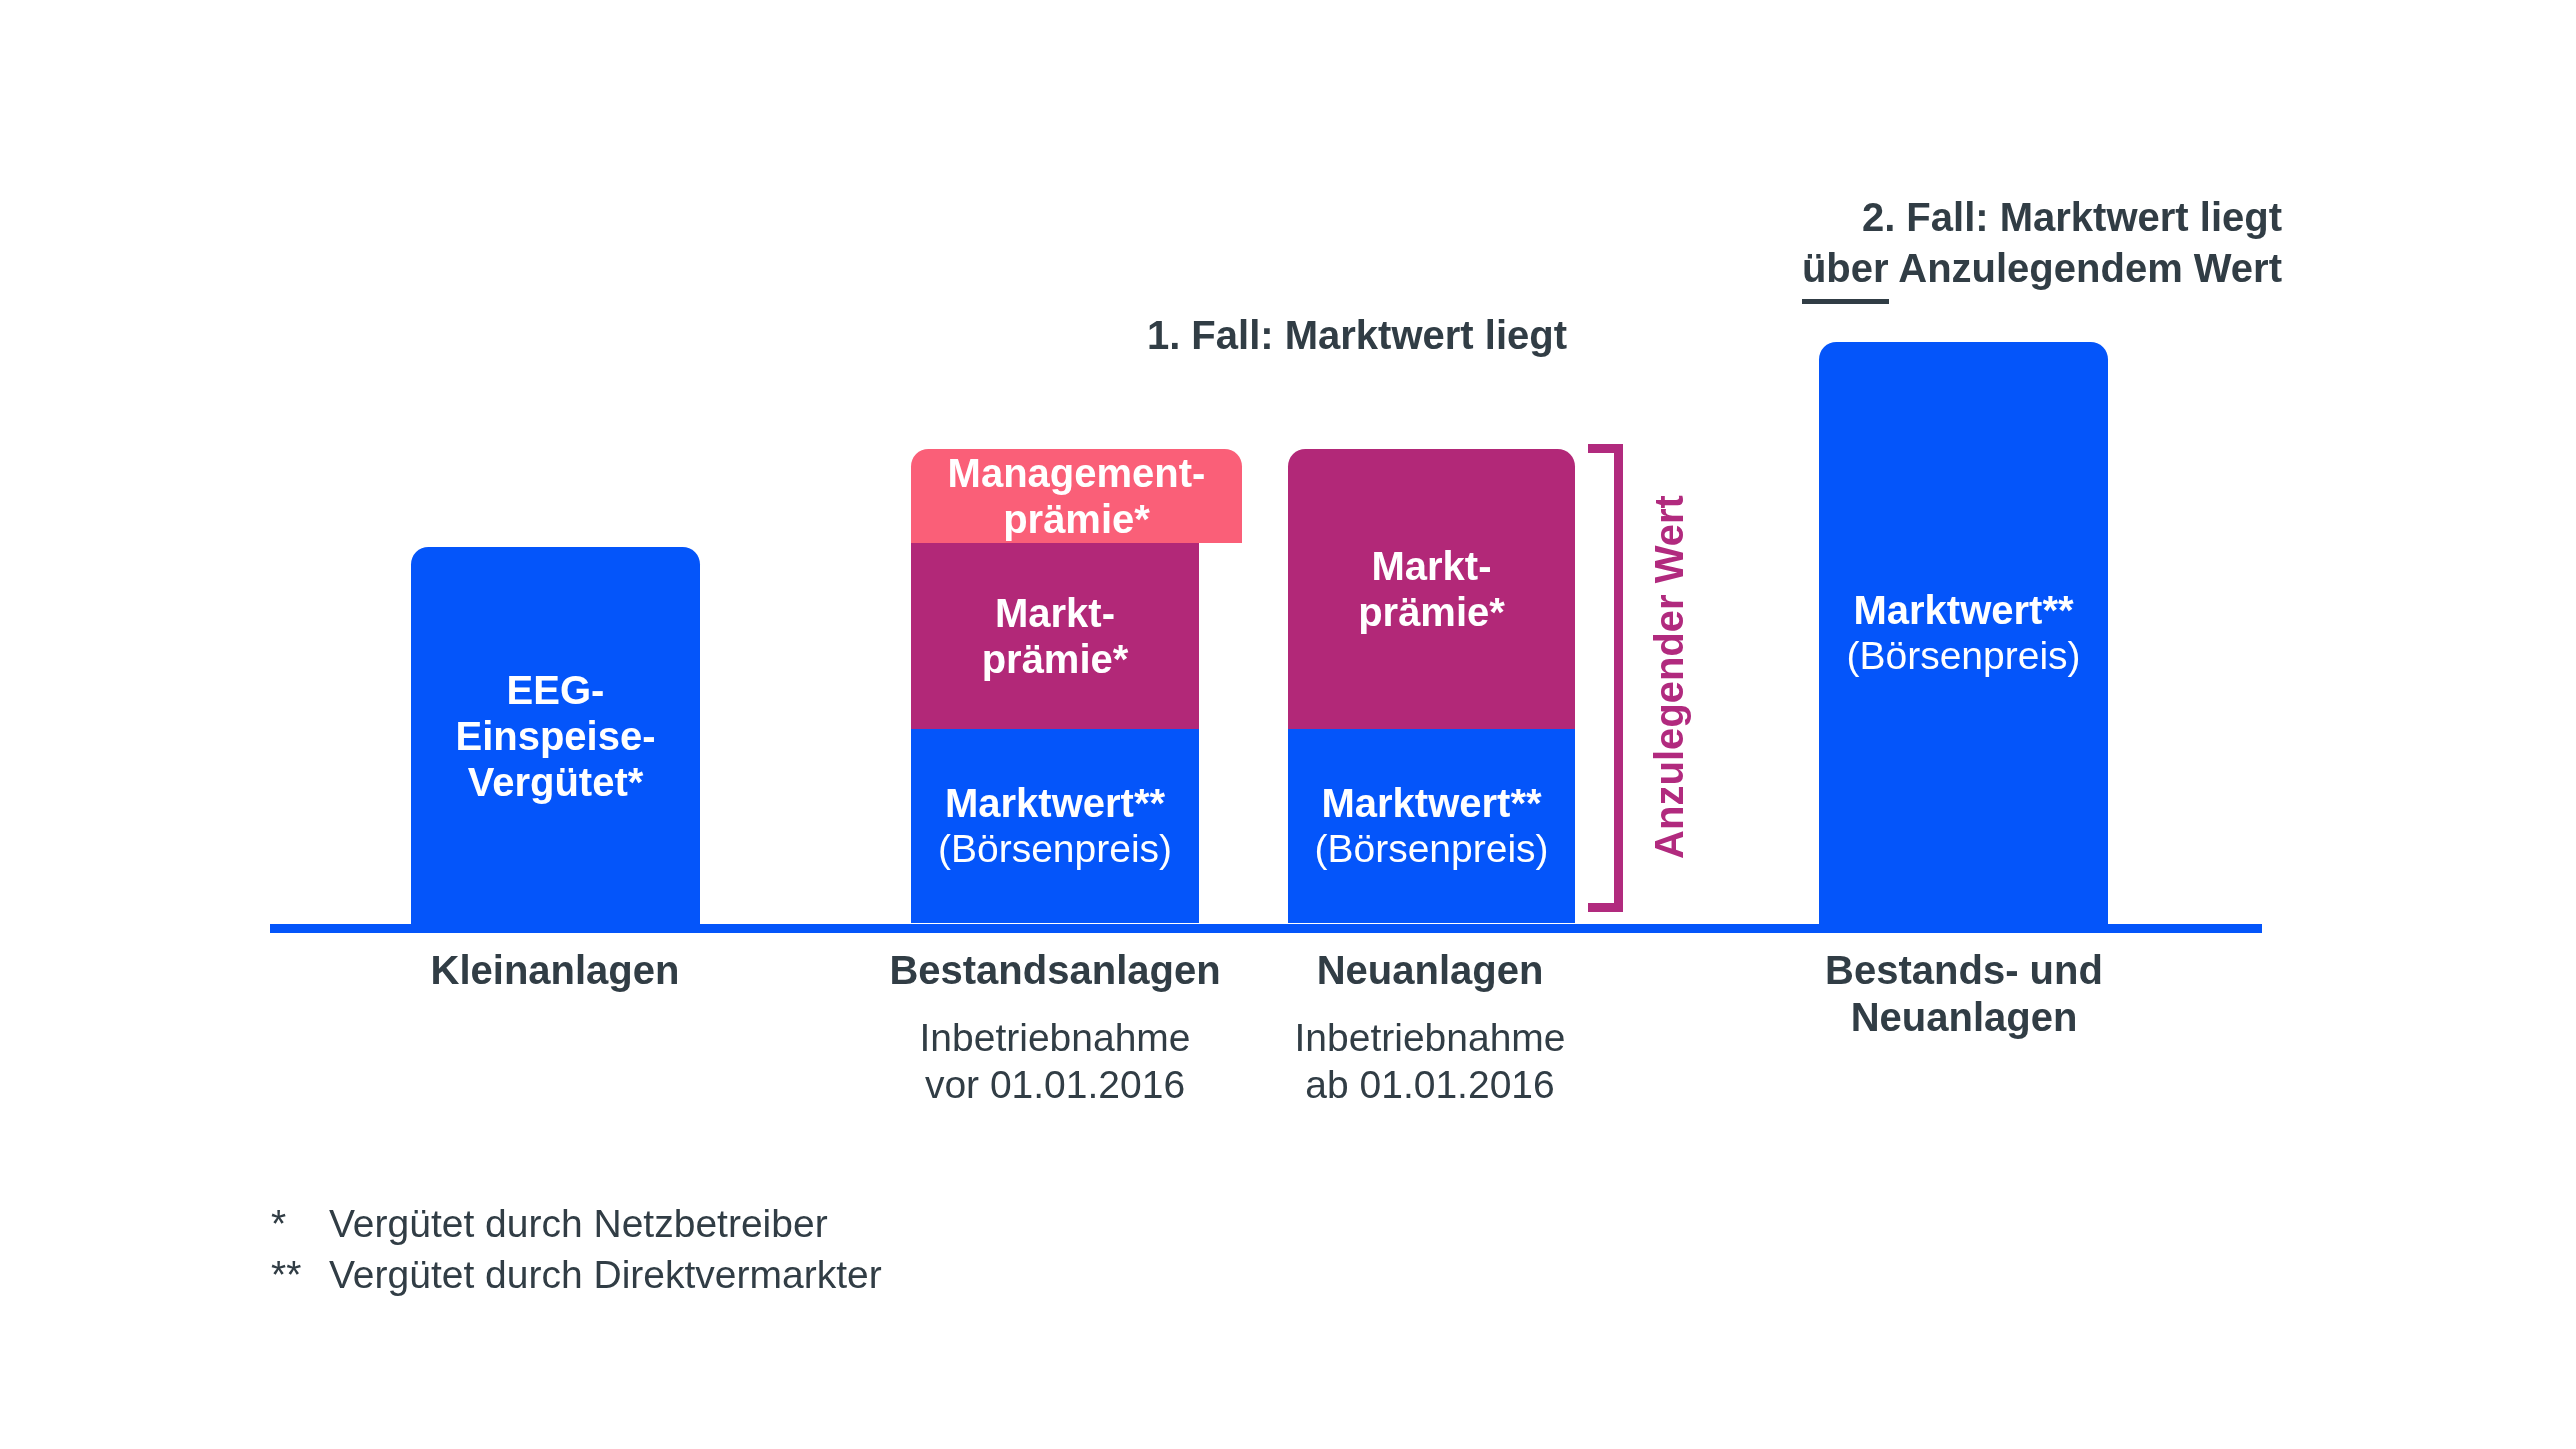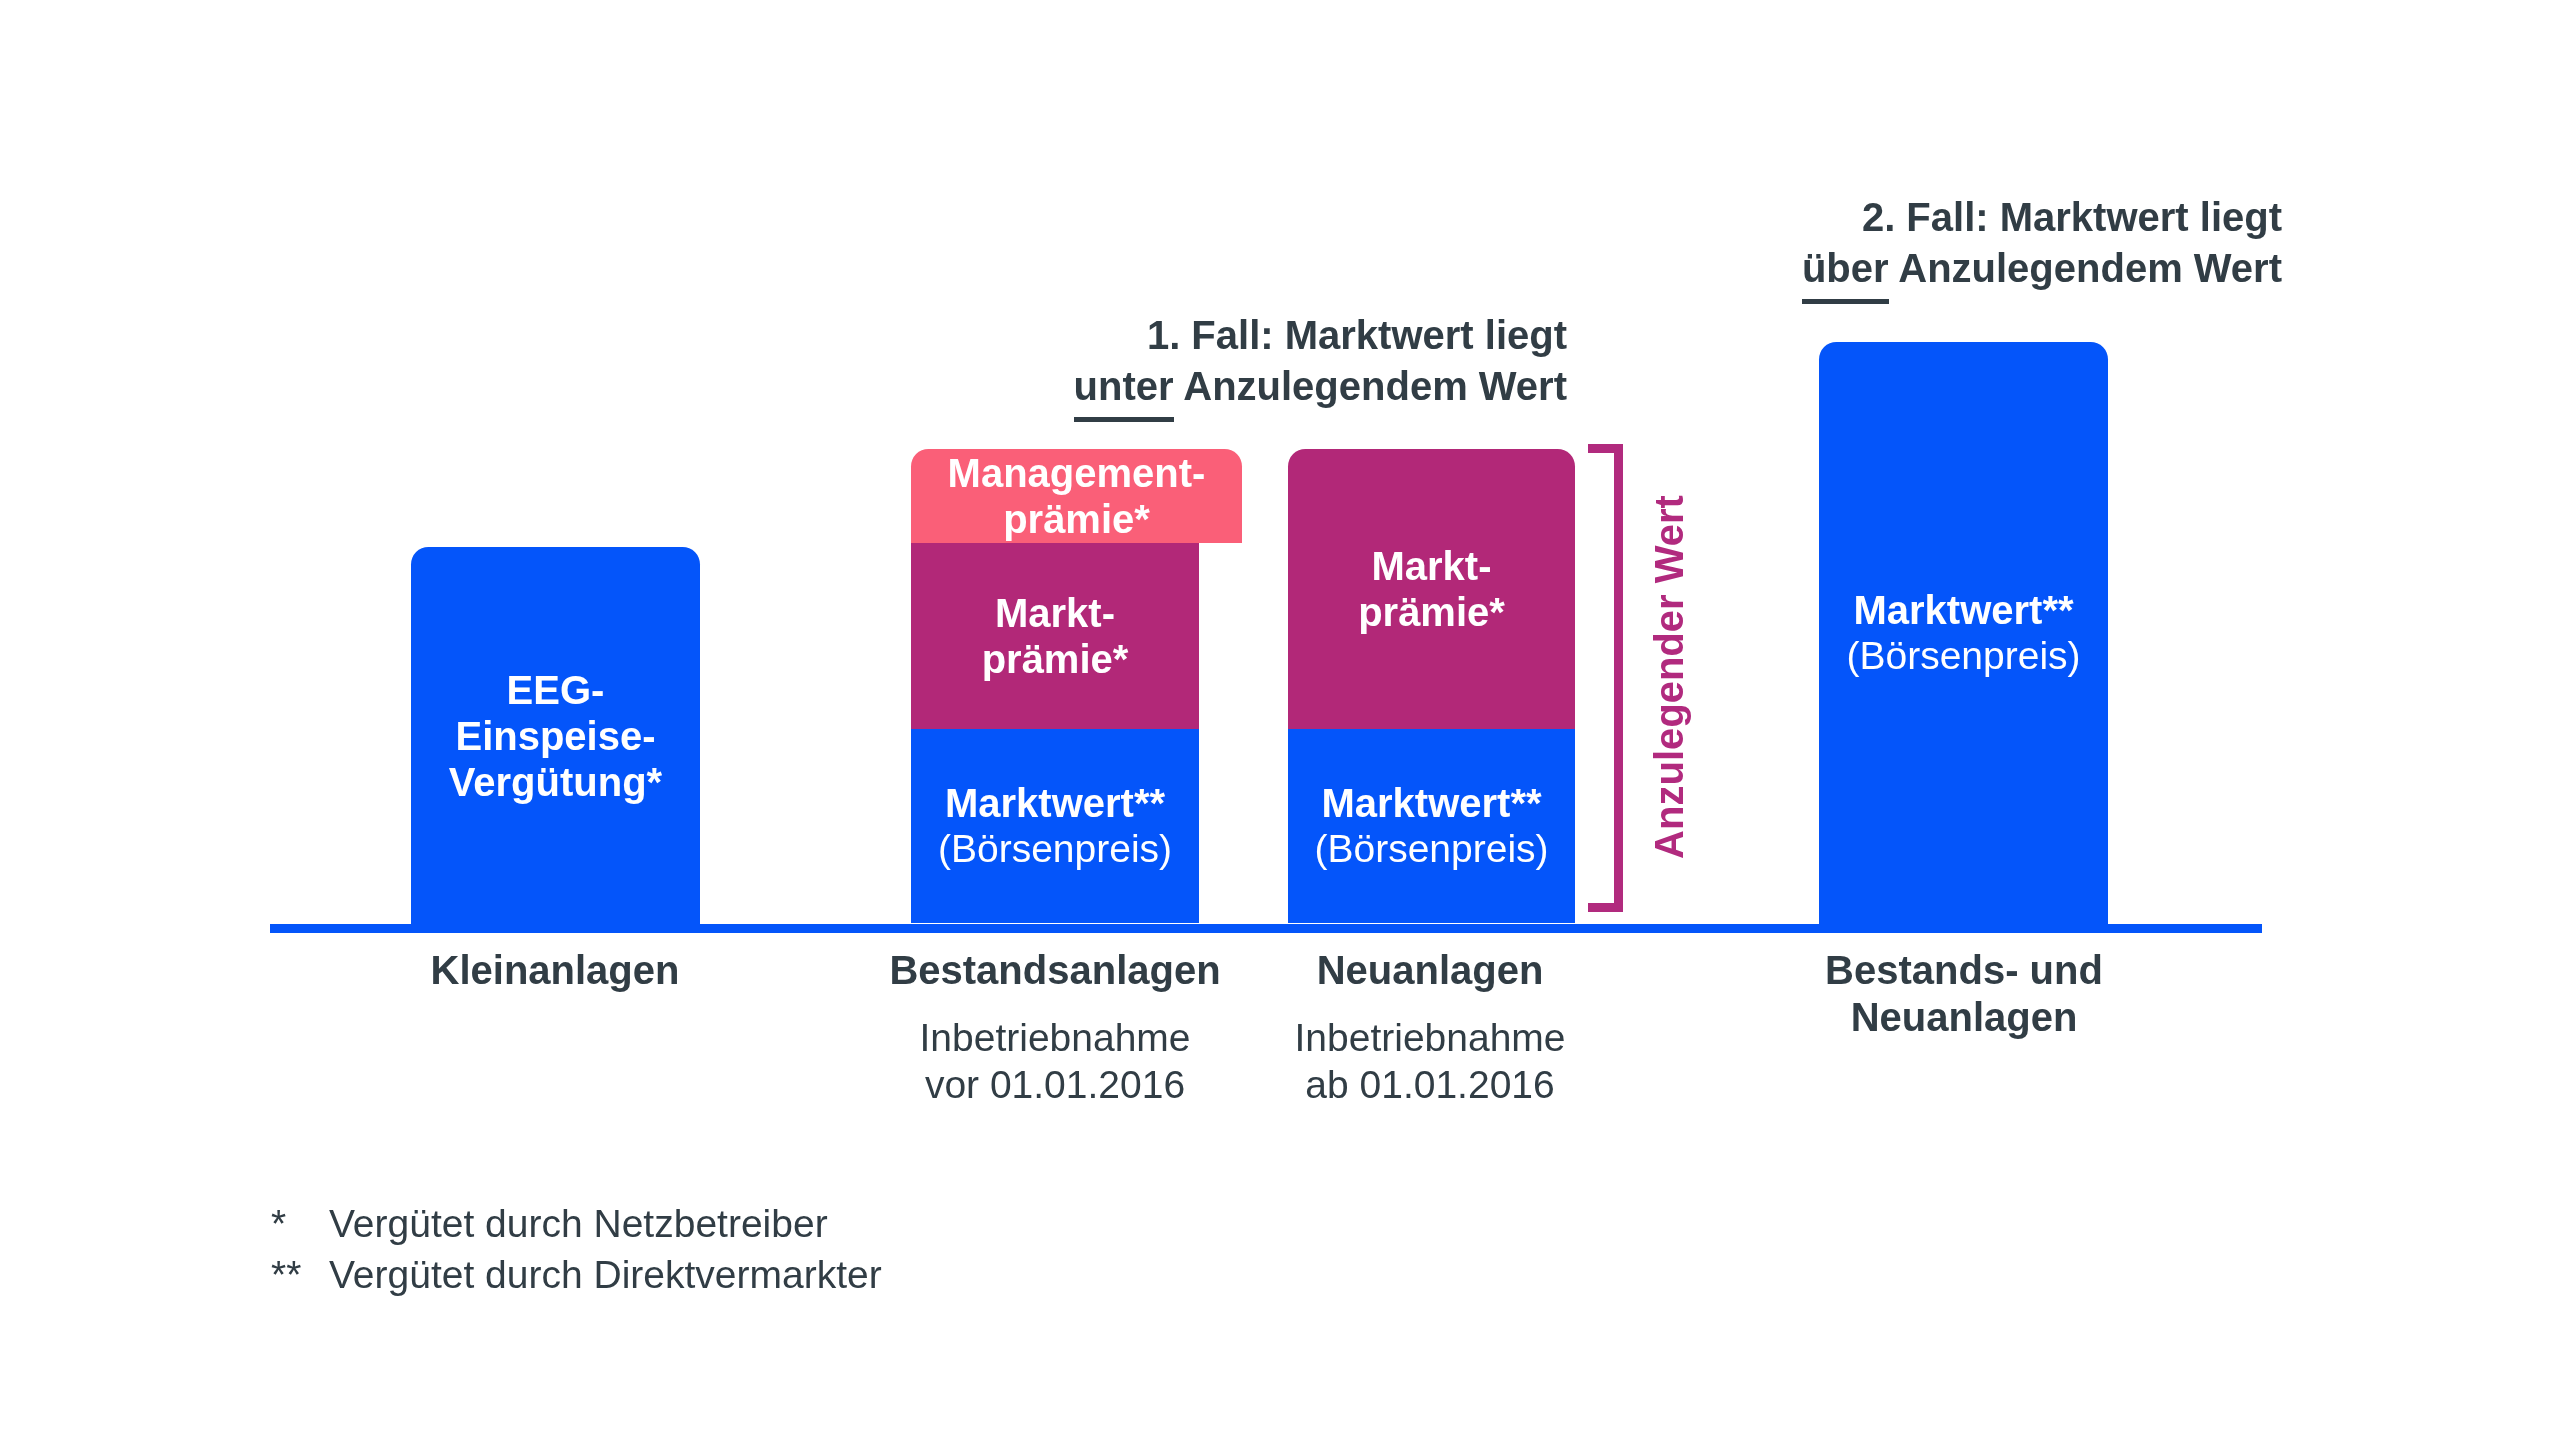--- a/index.html
+++ b/index.html
@@ -23,36 +23,33 @@
   .sub{font-weight:normal;font-size:39px;line-height:47px;text-align:center;margin-top:20px;}
   .rot{transform:rotate(-90deg);font-weight:bold;font-size:40px;text-align:center;line-height:44px;white-space:nowrap;}
   .foot{font-size:39px;line-height:51px;}
   .foot-row{display:grid;grid-template-columns:58px auto;}
 </style>
 </head>
 <body>
 
 <div class="abs title" style="left: 923px; top: 310px; width: 644px; color: rgb(49, 61, 69);">
   <div>1. Fall: Marktwert liegt</div>
-  <div>
-    <span class="uword">unter</span><span> Anzulegendem Wert</span>
-  </div>
 </div>
 
 <div class="abs title" style="left: 1638px; top: 192px; width: 644px; color: rgb(49, 61, 69);">
   <div>2. Fall: Marktwert liegt</div>
   <div>
     <span class="uword">über</span><span> Anzulegendem Wert</span>
   </div>
 </div>
 
 <div class="abs bar-seg round-top" style="left: 411px; top: 547px; width: 289px; height: 377px; background: rgb(4, 85, 250); color: rgb(255, 255, 255);">
   <div class="seg-b">EEG-</div>
   <div class="seg-b">Einspeise-</div>
-  <div class="seg-b">Vergütung*</div>
+  <div class="seg-b">Vergütet*</div>
 </div>
 
 <div class="abs" style="left:911px;top:449px;width:288px;height:474px;">
   <div class="bar-seg round-top" style="width: 331px; height: 94px; background: rgb(250, 95, 120); color: rgb(255, 255, 255);">
     <div class="seg-b">Management-</div>
     <div class="seg-b">prämie*</div>
   </div>
   <div class="bar-seg" style="width: 288px; height: 186px; background: rgb(178, 40, 120); color: rgb(255, 255, 255);">
     <div class="seg-b">Markt-</div>
     <div class="seg-b">prämie*</div>

